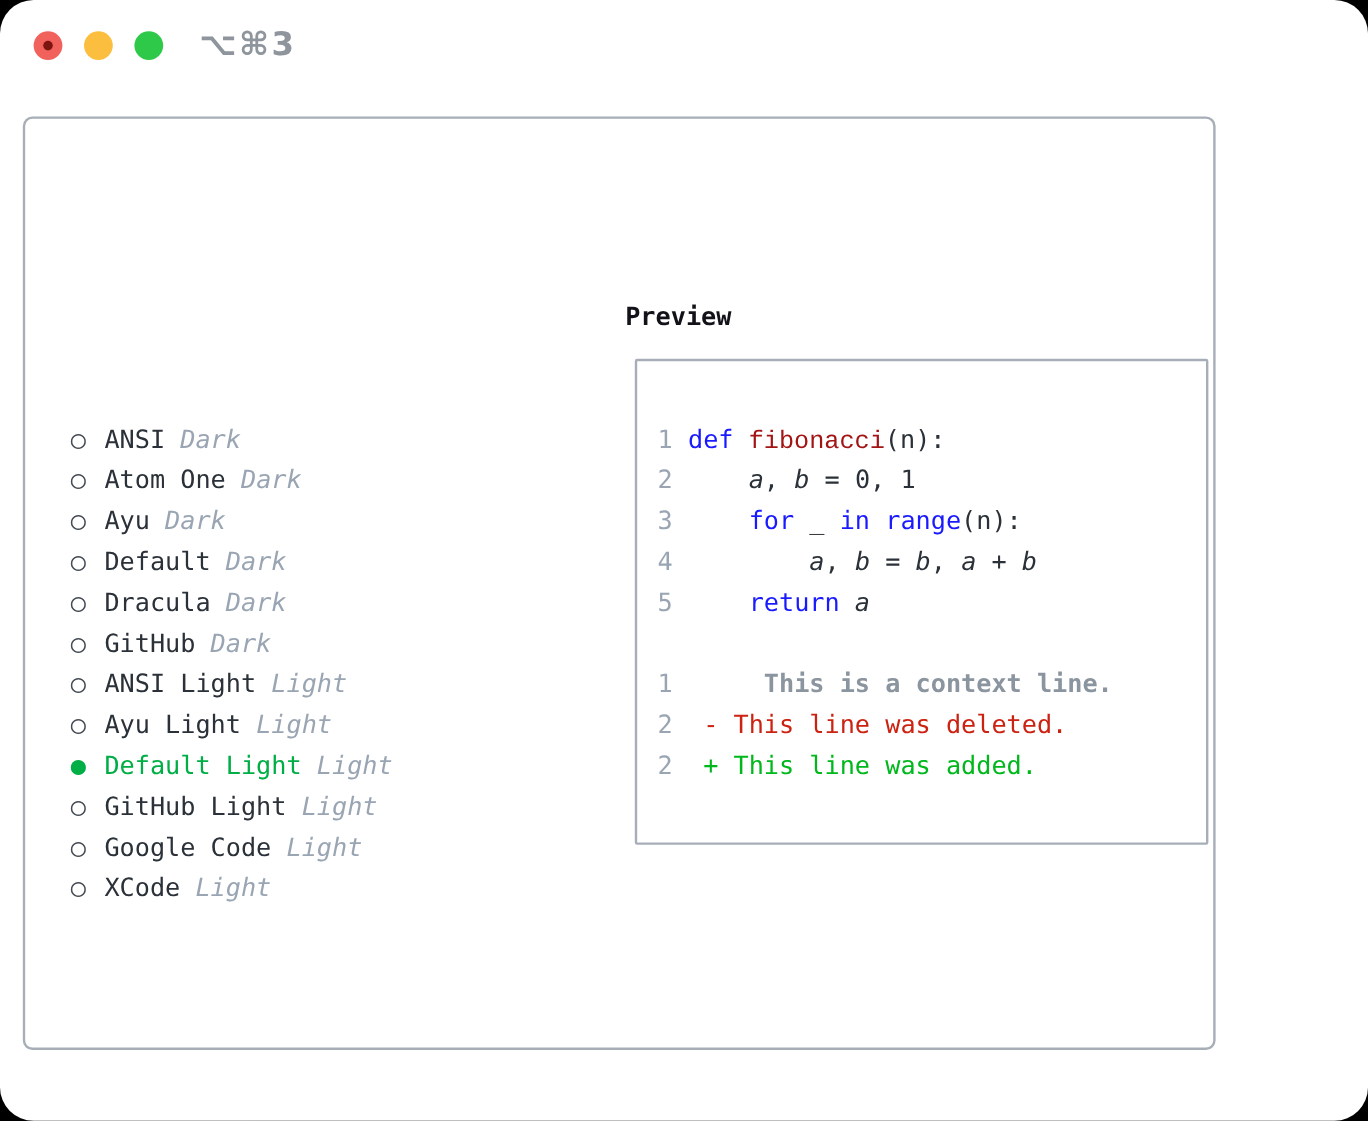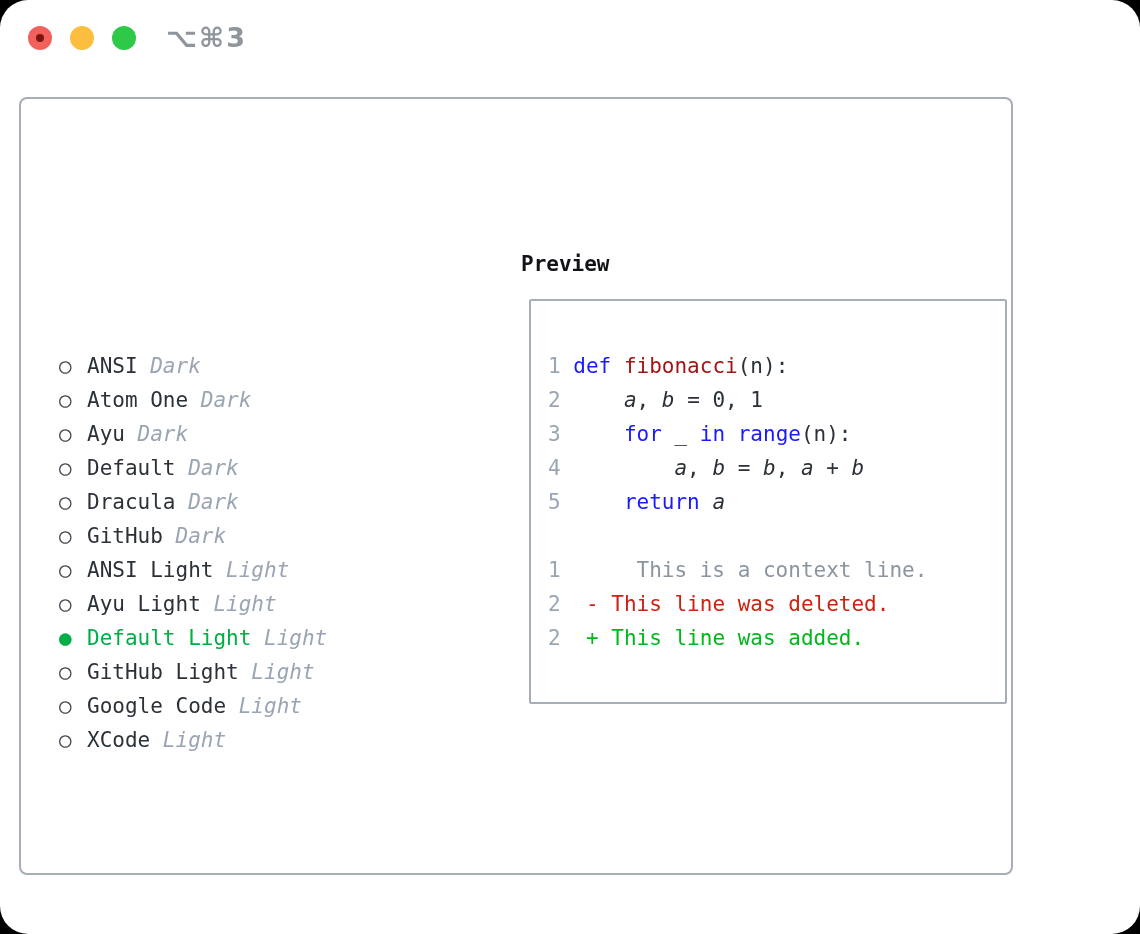--- a/index.html
+++ b/index.html
@@ -72,23 +72,23 @@
     background:#fff;overflow:hidden;
   }
   .code{
     margin:0;padding:48px 8px 0 17px;
     font-family:"DejaVu Sans Mono","Liberation Mono",monospace;
     font-size:21px;line-height:34px;color:var(--text);
   }
   .cl{height:34px;white-space:pre;}
   .ln{color:var(--muted);}
   .tok-kw{color:var(--kw);}
-  .tok-fn{color:var(--fn);}
+  .tok-fn{color:var(--fn);font-family:Liberation Mono, monospace;}
   .tok-var{font-style:italic;}
-  .tok-ctx{color:var(--ctx);}
+  .tok-ctx{color:var(--ctx);font-weight:bold;}
   .tok-del{color:var(--del);}
   .tok-add{color:var(--add);}
 </style>
 </head>
 <body>
 
 <div class="window">
 
   <div class="titlebar">
     <span class="tl tl-close">

